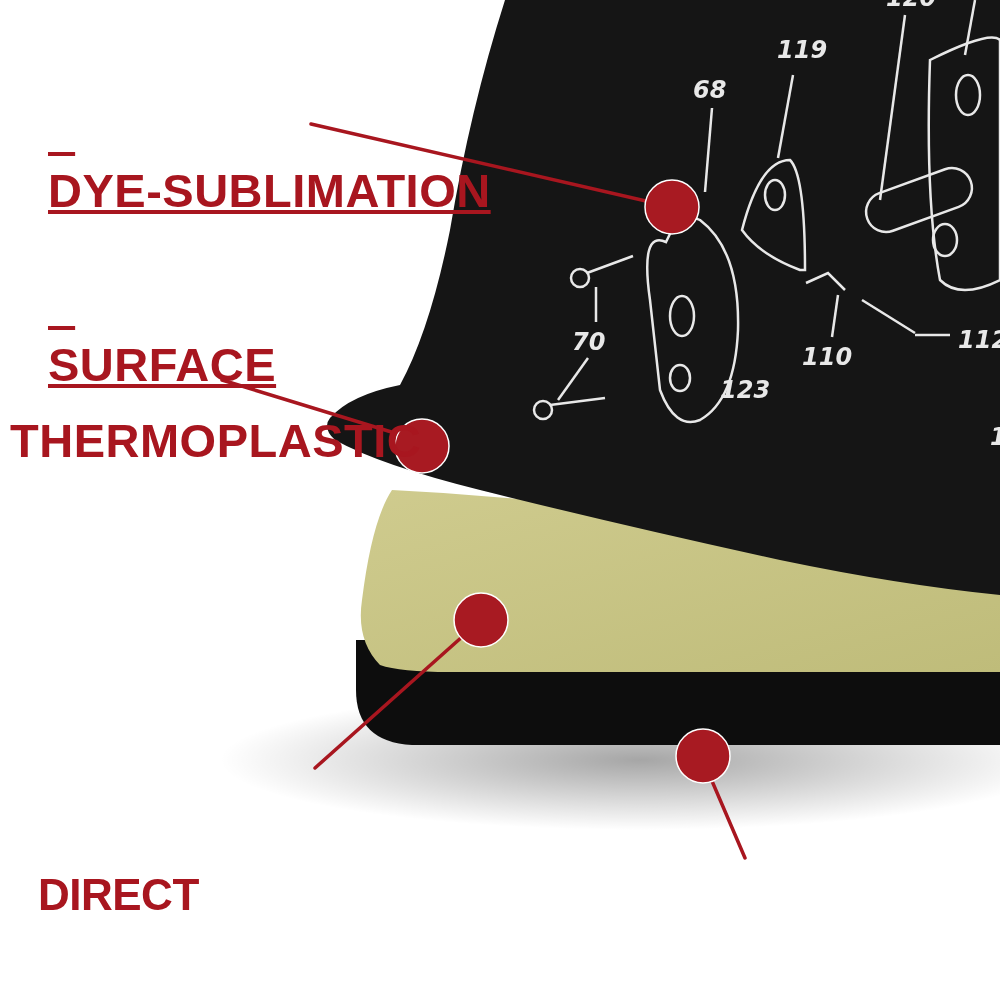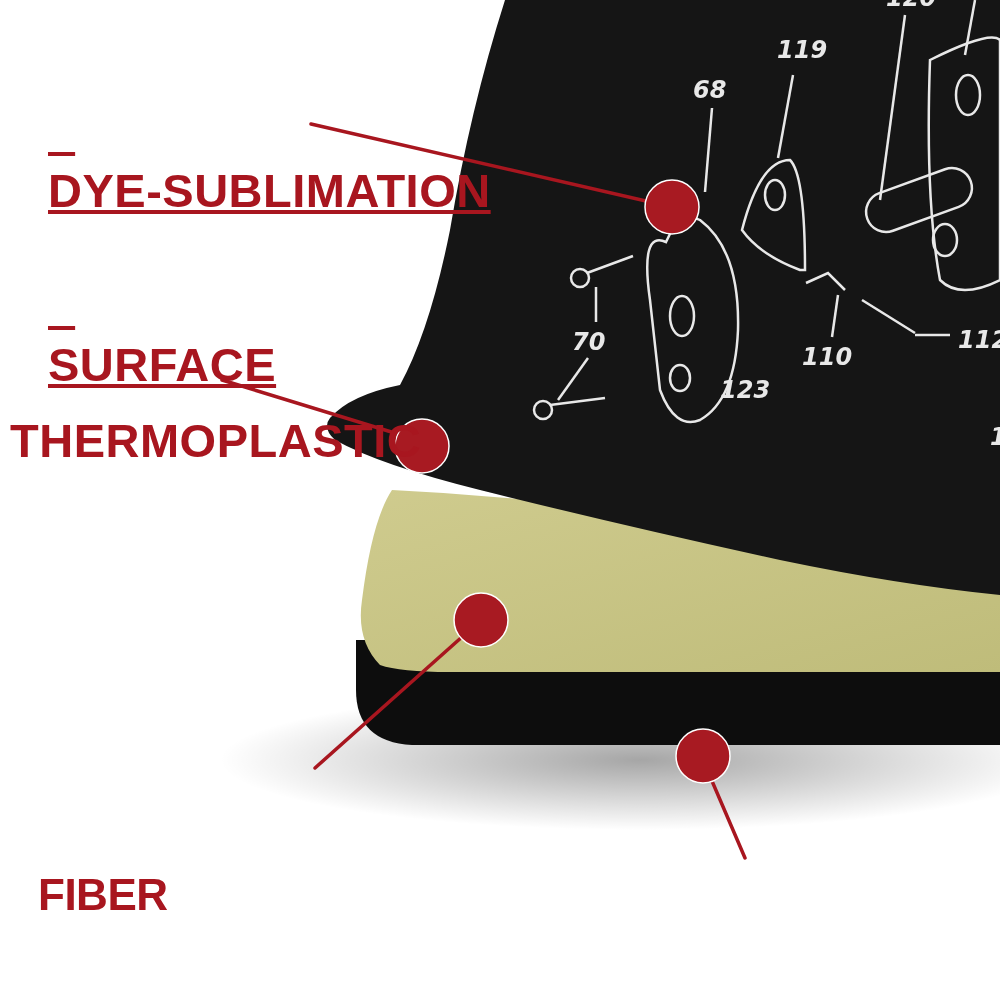--- a/index.html
+++ b/index.html
@@ -94,21 +94,21 @@
 <div class="label" style="left:48px;top:46px;text-decoration:underline;">
   <span class="ln">DYE-SUBLIMATION</span>
   <span class="ln">SURFACE</span>
 </div>
 
 <div class="label" style="left:10px;top:286px;line-height:62px;">
   <span class="ln">THERMOPLASTIC</span>
 </div>
 
 <div class="label" style="left:38px;top:740px;line-height:62px;font-size:44px;letter-spacing:-0.5px;">
-  <span class="ln">FIBER</span>
+  <span class="ln">DIRECT</span>
   
   
 </div>
 
 <div class="label" style="left:518px;top:862px;line-height:64px;font-size:44px;letter-spacing:-0.5px;">
   <span class="ln">3MM NEOPRENE</span>
   
 </div>
 
 </body></html>

